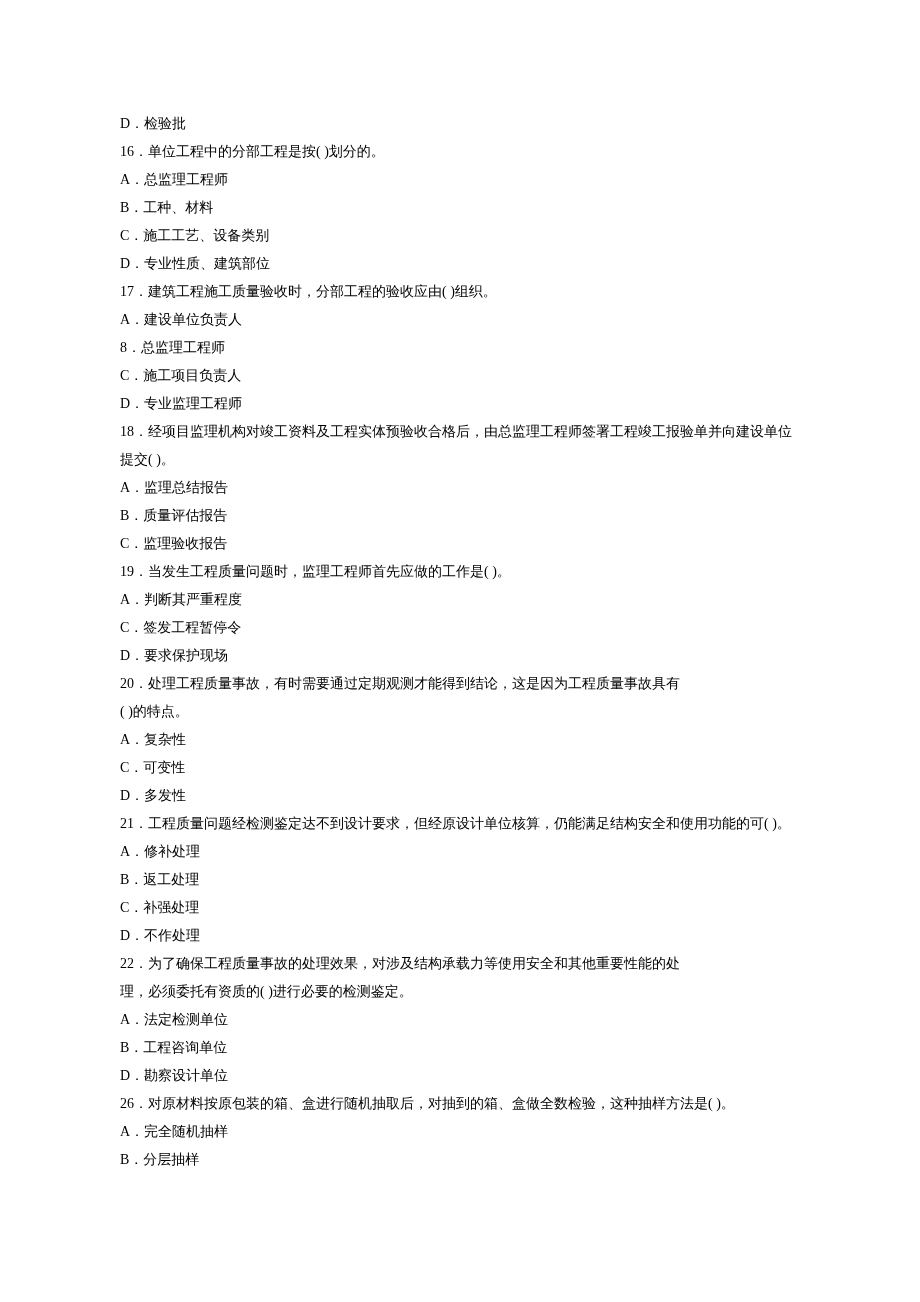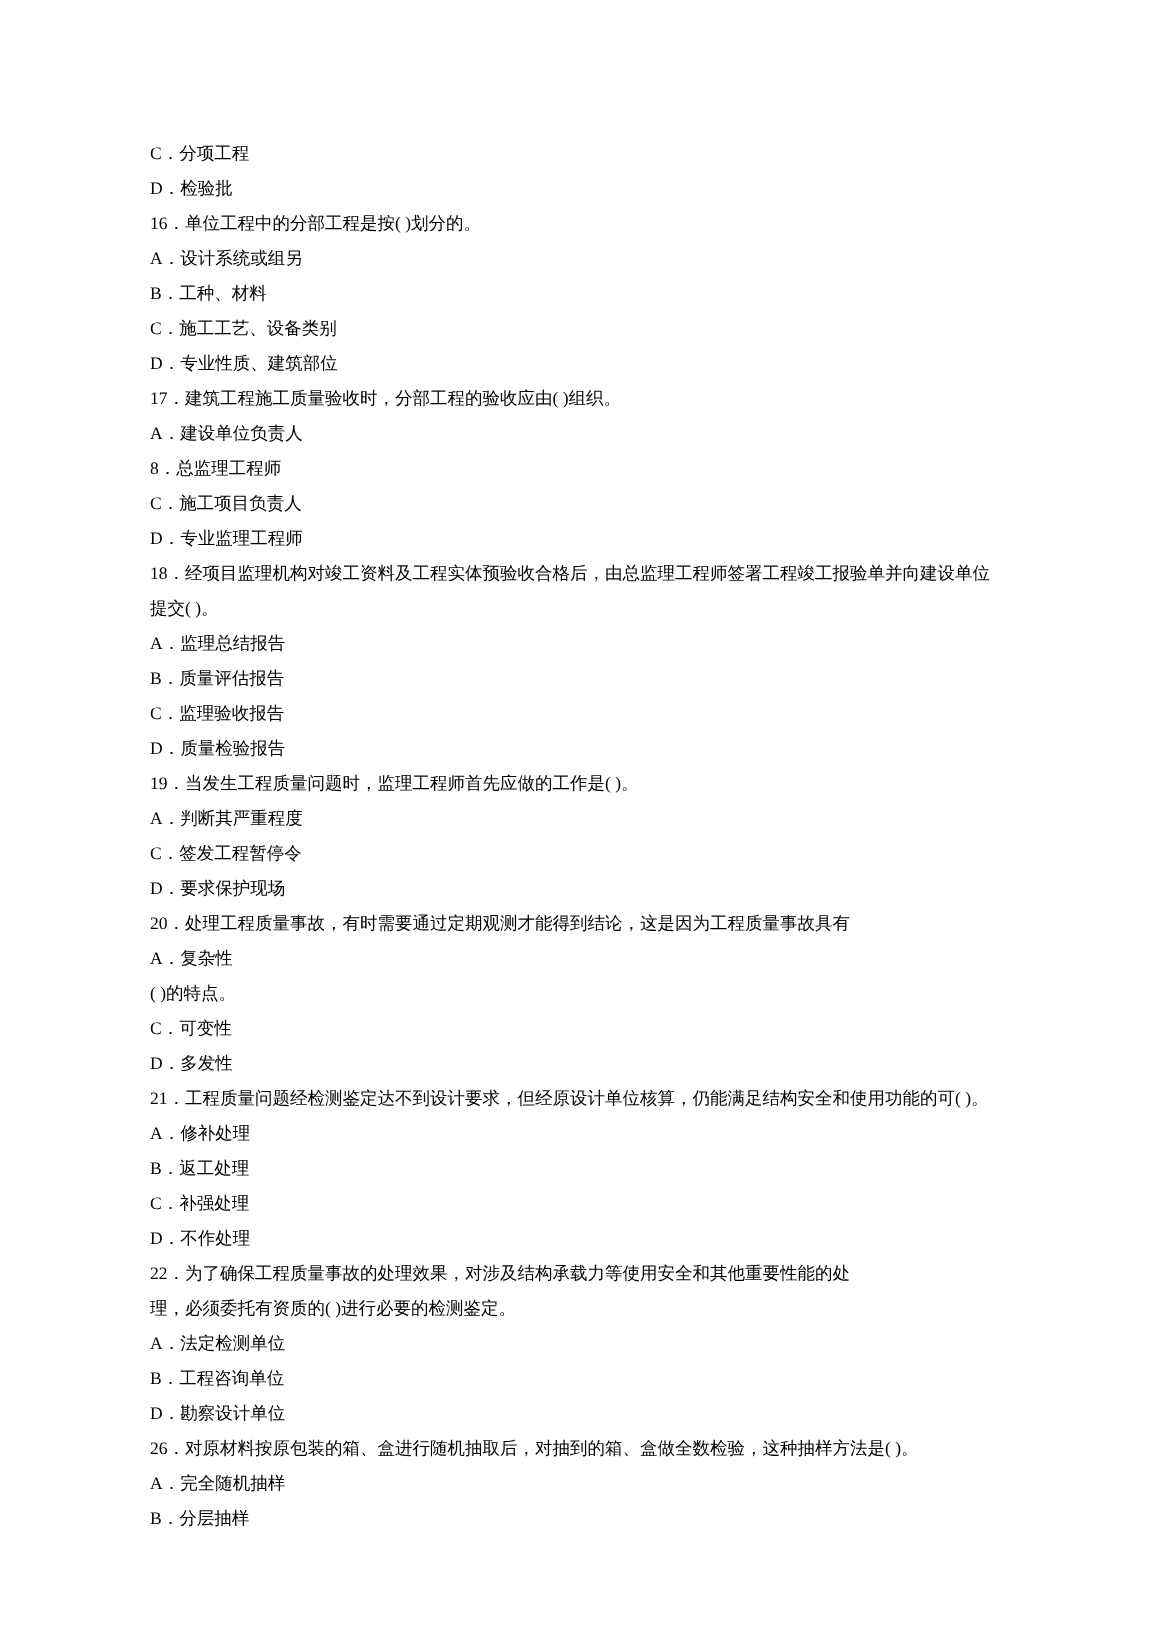--- a/index.html
+++ b/index.html
@@ -18,44 +18,42 @@
     }
     .line {
       display: block;
       white-space: normal;
     }
   </style>
 </head>
 <body>
 
 <div id="content">
-    <span class="line">C．分项工程</span>
     <span class="line">D．检验批</span>
     <span class="line">16．单位工程中的分部工程是按( )划分的。</span>
-    <span class="line">A．设计系统或组另</span>
+    <span class="line">A．总监理工程师</span>
     <span class="line">B．工种、材料</span>
     <span class="line">C．施工工艺、设备类别</span>
     <span class="line">D．专业性质、建筑部位</span>
     <span class="line">17．建筑工程施工质量验收时，分部工程的验收应由( )组织。</span>
     <span class="line">A．建设单位负责人</span>
     <span class="line">8．总监理工程师</span>
     <span class="line">C．施工项目负责人</span>
     <span class="line">D．专业监理工程师</span>
     <span class="line">18．经项目监理机构对竣工资料及工程实体预验收合格后，由总监理工程师签署工程竣工报验单并向建设单位提交( )。</span>
     <span class="line">A．监理总结报告</span>
     <span class="line">B．质量评估报告</span>
     <span class="line">C．监理验收报告</span>
-    <span class="line">D．质量检验报告</span>
     <span class="line">19．当发生工程质量问题时，监理工程师首先应做的工作是( )。</span>
     <span class="line">A．判断其严重程度</span>
     <span class="line">C．签发工程暂停令</span>
     <span class="line">D．要求保护现场</span>
     <span class="line">20．处理工程质量事故，有时需要通过定期观测才能得到结论，这是因为工程质量事故具有</span>
+    <span class="line">( )的特点。</span>
     <span class="line">A．复杂性</span>
-    <span class="line">( )的特点。</span>
     <span class="line">C．可变性</span>
     <span class="line">D．多发性</span>
     <span class="line">21．工程质量问题经检测鉴定达不到设计要求，但经原设计单位核算，仍能满足结构安全和使用功能的可( )。</span>
     <span class="line">A．修补处理</span>
     <span class="line">B．返工处理</span>
     <span class="line">C．补强处理</span>
     <span class="line">D．不作处理</span>
     <span class="line">22．为了确保工程质量事故的处理效果，对涉及结构承载力等使用安全和其他重要性能的处</span>
     <span class="line">理，必须委托有资质的( )进行必要的检测鉴定。</span>
     <span class="line">A．法定检测单位</span>

